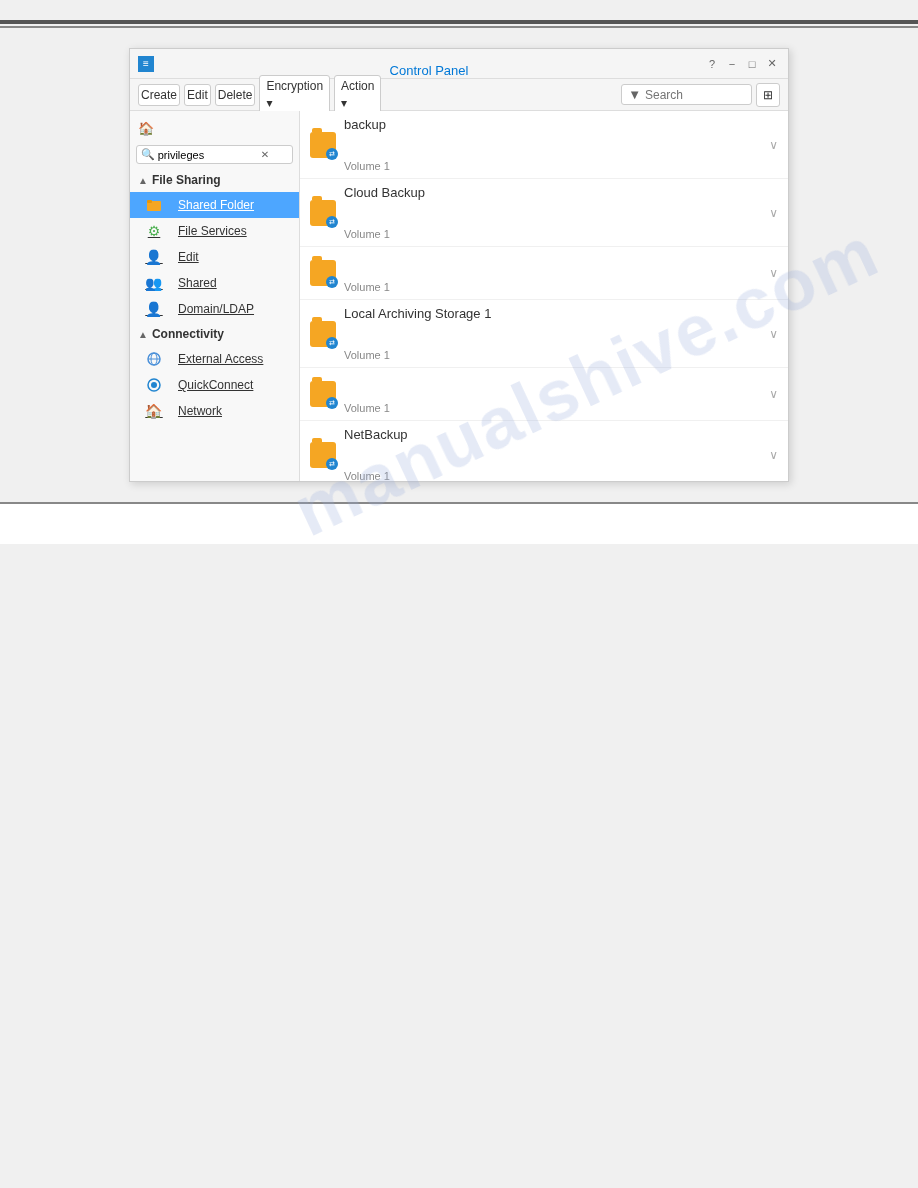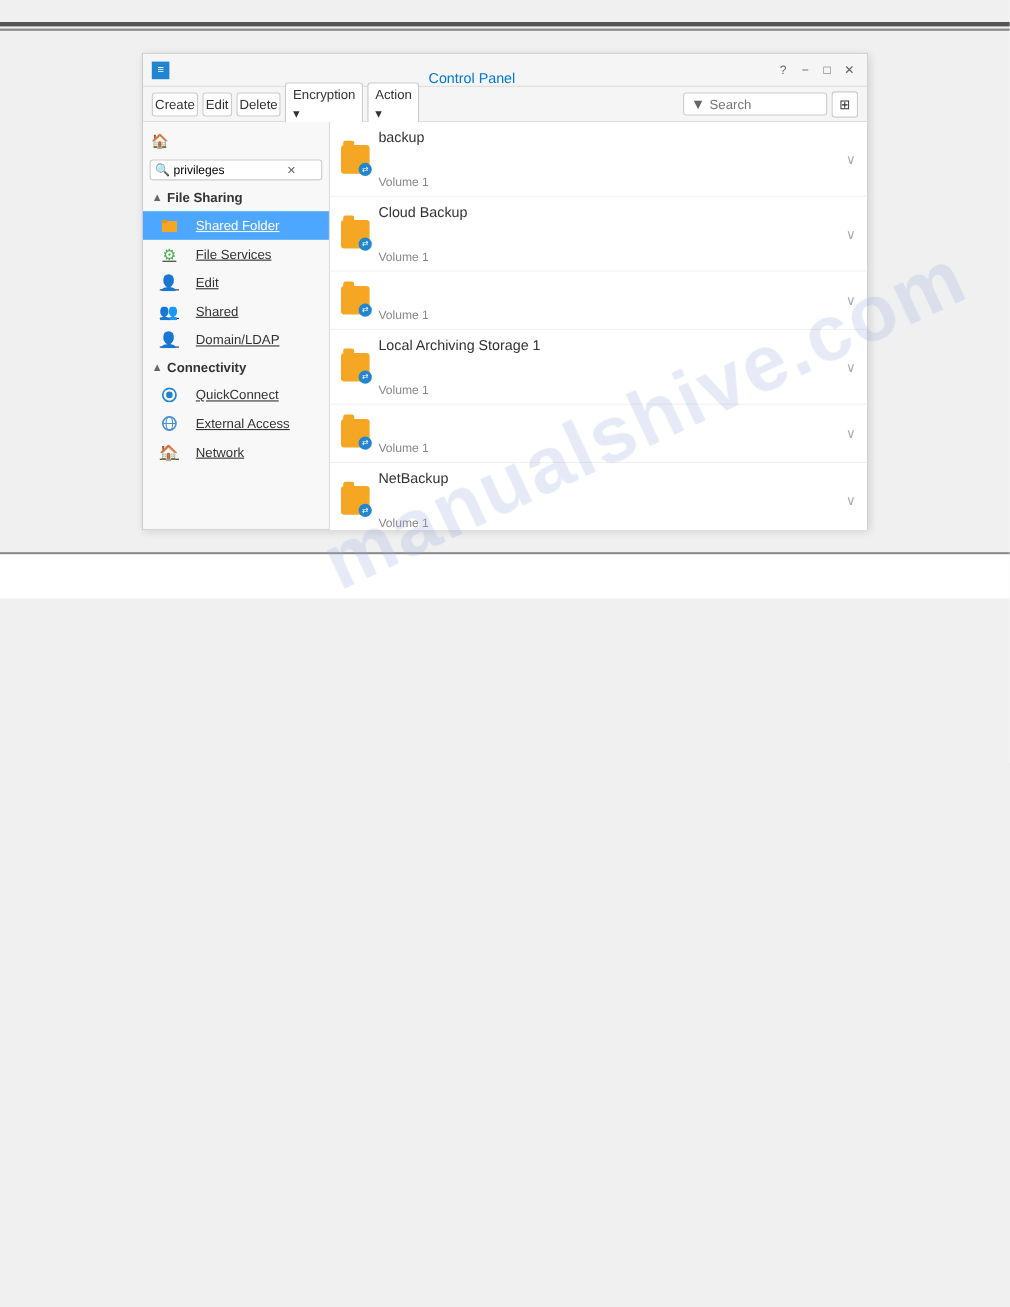--- a/index.html
+++ b/index.html
@@ -457,39 +457,39 @@
         </div>
 
         <div class="sidebar-section-header">
           <span class="chevron">▲</span>
           <span>Connectivity</span>
         </div>
 
         <div class="sidebar-item">
           <div class="item-icon">
             <svg width="14" height="14" viewBox="0 0 14 14">
-              <circle cx="7" cy="7" r="6" fill="none" stroke="#2185d0" stroke-width="1.5"></circle>
-              <circle cx="7" cy="7" r="3" fill="#2185d0"></circle>
-            </svg>
-          </div>
-          <span>QuickConnect</span>
-        </div>
-
-        <div class="sidebar-item">
-          <div class="item-icon">
-            <svg width="14" height="14" viewBox="0 0 14 14">
               <circle cx="7" cy="7" r="6" fill="none" stroke="#4a90d9" stroke-width="1.5"></circle>
               <ellipse cx="7" cy="7" rx="3" ry="6" fill="none" stroke="#4a90d9" stroke-width="1"></ellipse>
               <line x1="1" y1="7" x2="13" y2="7" stroke="#4a90d9" stroke-width="1"></line>
             </svg>
           </div>
           <span>External Access</span>
         </div>
 
         <div class="sidebar-item">
+          <div class="item-icon">
+            <svg width="14" height="14" viewBox="0 0 14 14">
+              <circle cx="7" cy="7" r="6" fill="none" stroke="#2185d0" stroke-width="1.5"></circle>
+              <circle cx="7" cy="7" r="3" fill="#2185d0"></circle>
+            </svg>
+          </div>
+          <span>QuickConnect</span>
+        </div>
+
+        <div class="sidebar-item">
           <div class="item-icon">🏠</div>
           <span>Network</span>
         </div>
       </div>
 
       <div class="content">
 
         <div class="folder-row">
           <div class="folder-icon">
             <div class="share-badge">⇄</div>

